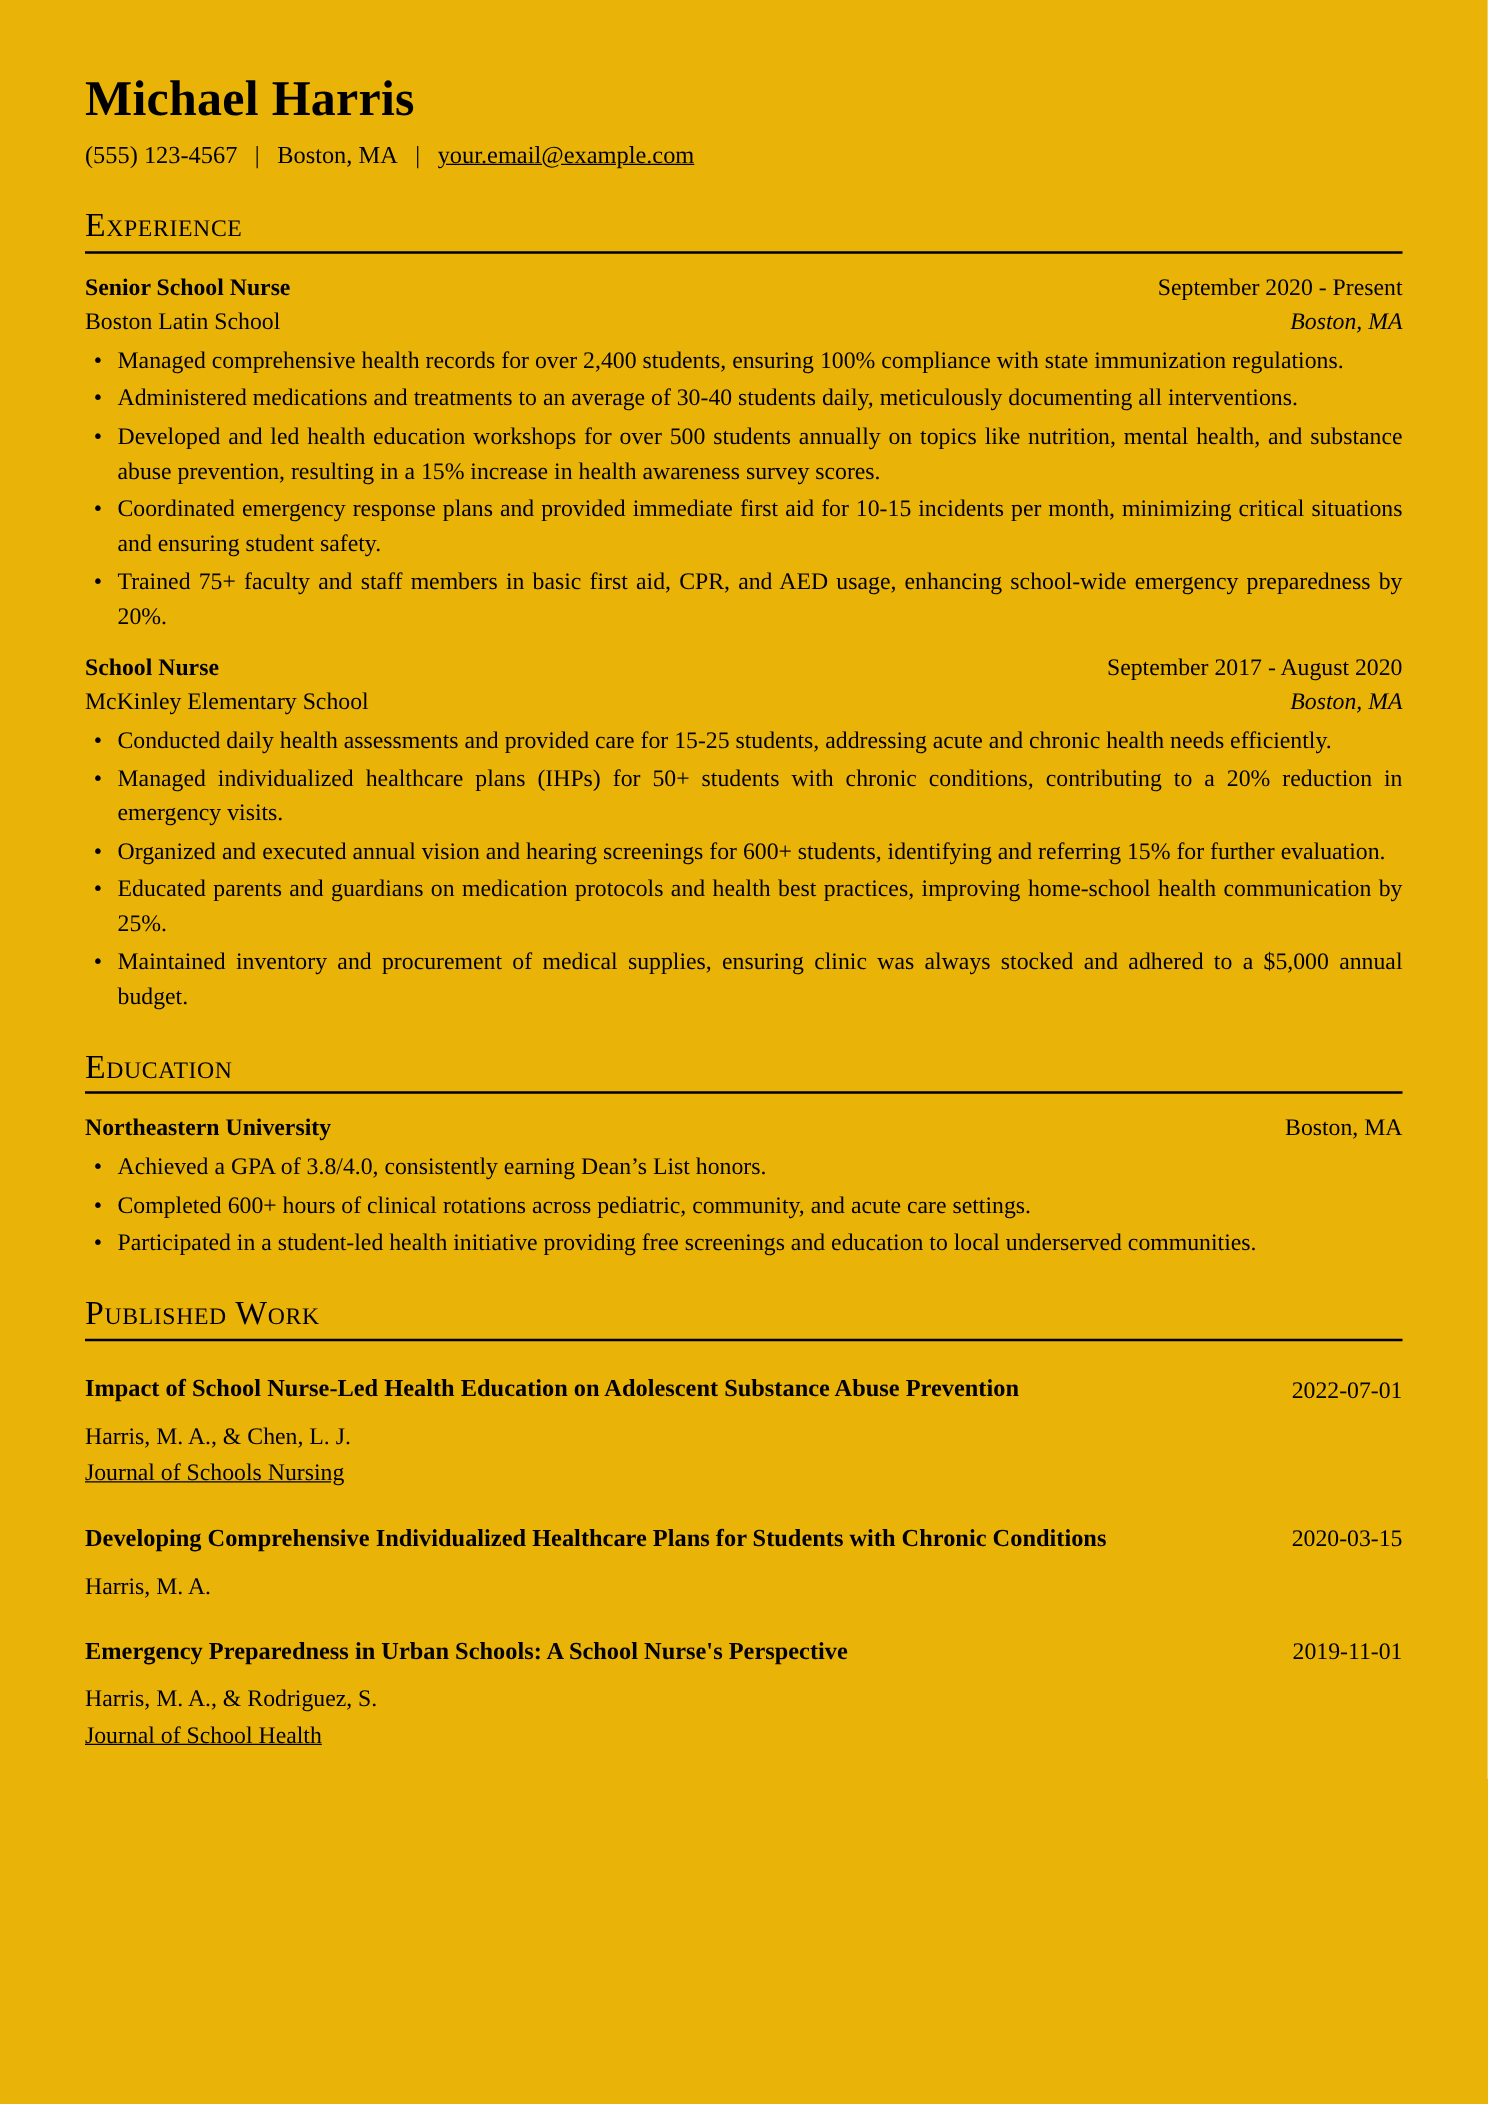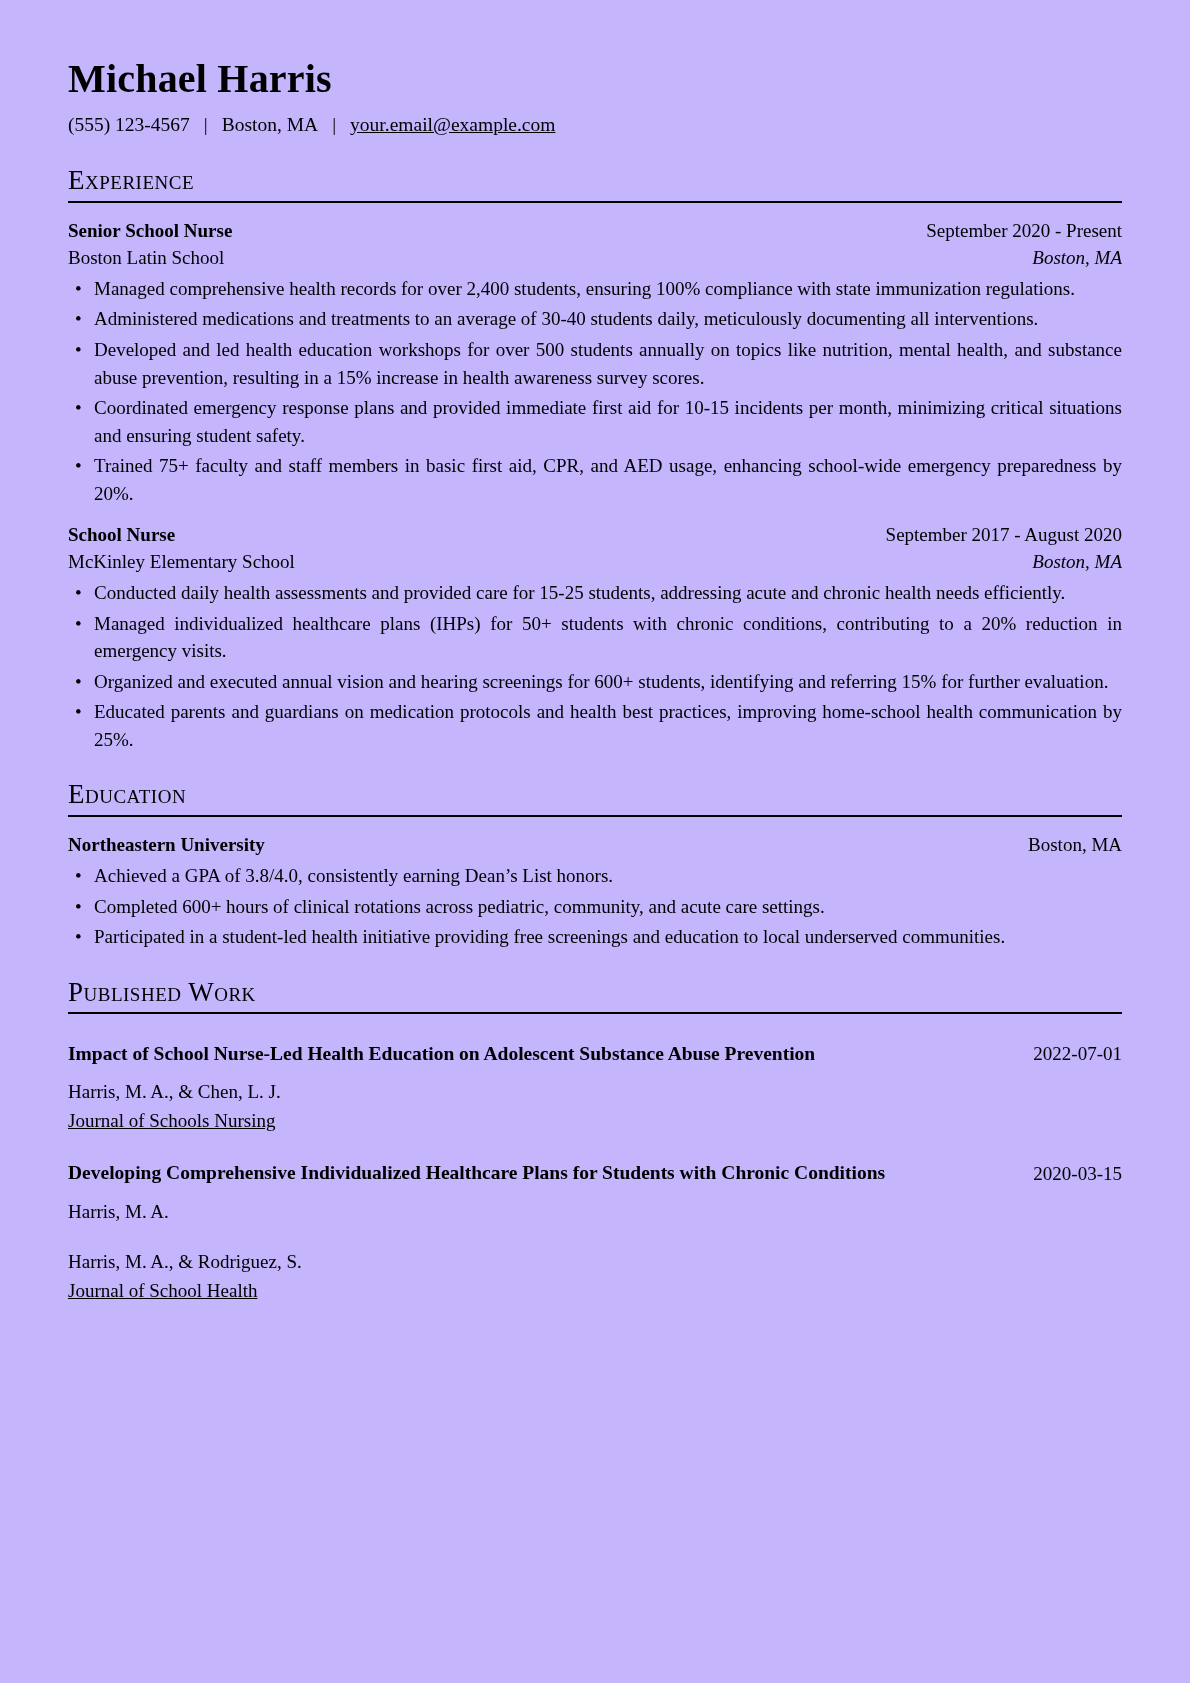--- a/index.html
+++ b/index.html
@@ -1,21 +1,21 @@
 <!DOCTYPE html>
 <html lang="en"><head>
 <meta charset="utf-8">
 <style>
   * { box-sizing: border-box; }
   html, body { margin: 0; padding: 0; background: #ffffff; }
   .page {
     width: 1190px;
     min-height: 1683px;
     margin: 0 auto;
-    background: #c4b5fd;
+    background: #eab308;
     color: #000000;
     font-family: "Liberation Serif", "DejaVu Serif", serif;
     font-size: 19px;
     line-height: 1.45;
     padding: 56px 68px 47px 68px;
   }
 
   
   .name {
     font-size: 40px;
@@ -147,20 +147,21 @@
       </div>
       <div class="entry-row">
         <span class="left">McKinley Elementary School</span>
         <span class="right italic">Boston, MA</span>
       </div>
       <ul class="bullets">
         <li>Conducted daily health assessments and provided care for 15-25 students, addressing acute and chronic health needs efficiently.</li>
         <li>Managed individualized healthcare plans (IHPs) for 50+ students with chronic conditions, contributing to a 20% reduction in emergency visits.</li>
         <li>Organized and executed annual vision and hearing screenings for 600+ students, identifying and referring 15% for further evaluation.</li>
         <li>Educated parents and guardians on medication protocols and health best practices, improving home-school health communication by 25%.</li>
+        <li>Maintained inventory and procurement of medical supplies, ensuring clinic was always stocked and adhered to a $5,000 annual budget.</li>
       </ul>
     </div>
   </section>
 
   <section class="section">
     <h2 class="section-heading">Education</h2>
     <div class="section-rule"></div>
 
     <div class="entry">
       <div class="entry-row">
@@ -190,18 +191,22 @@
 
     <div class="pub">
       <div class="pub-head">
         <div class="pub-title">Developing Comprehensive Individualized Healthcare Plans for Students with Chronic Conditions</div>
         <div class="pub-date">2020-03-15</div>
       </div>
       <div class="pub-authors">Harris, M. A.</div>
     </div>
 
     <div class="pub">
+      <div class="pub-head">
+        <div class="pub-title">Emergency Preparedness in Urban Schools: A School Nurse's Perspective</div>
+        <div class="pub-date">2019-11-01</div>
+      </div>
       <div class="pub-authors">Harris, M. A., &amp; Rodriguez, S.</div>
       <a class="pub-journal">Journal of School Health</a>
     </div>
   </section>
 
 </div>
 
 </body></html>

